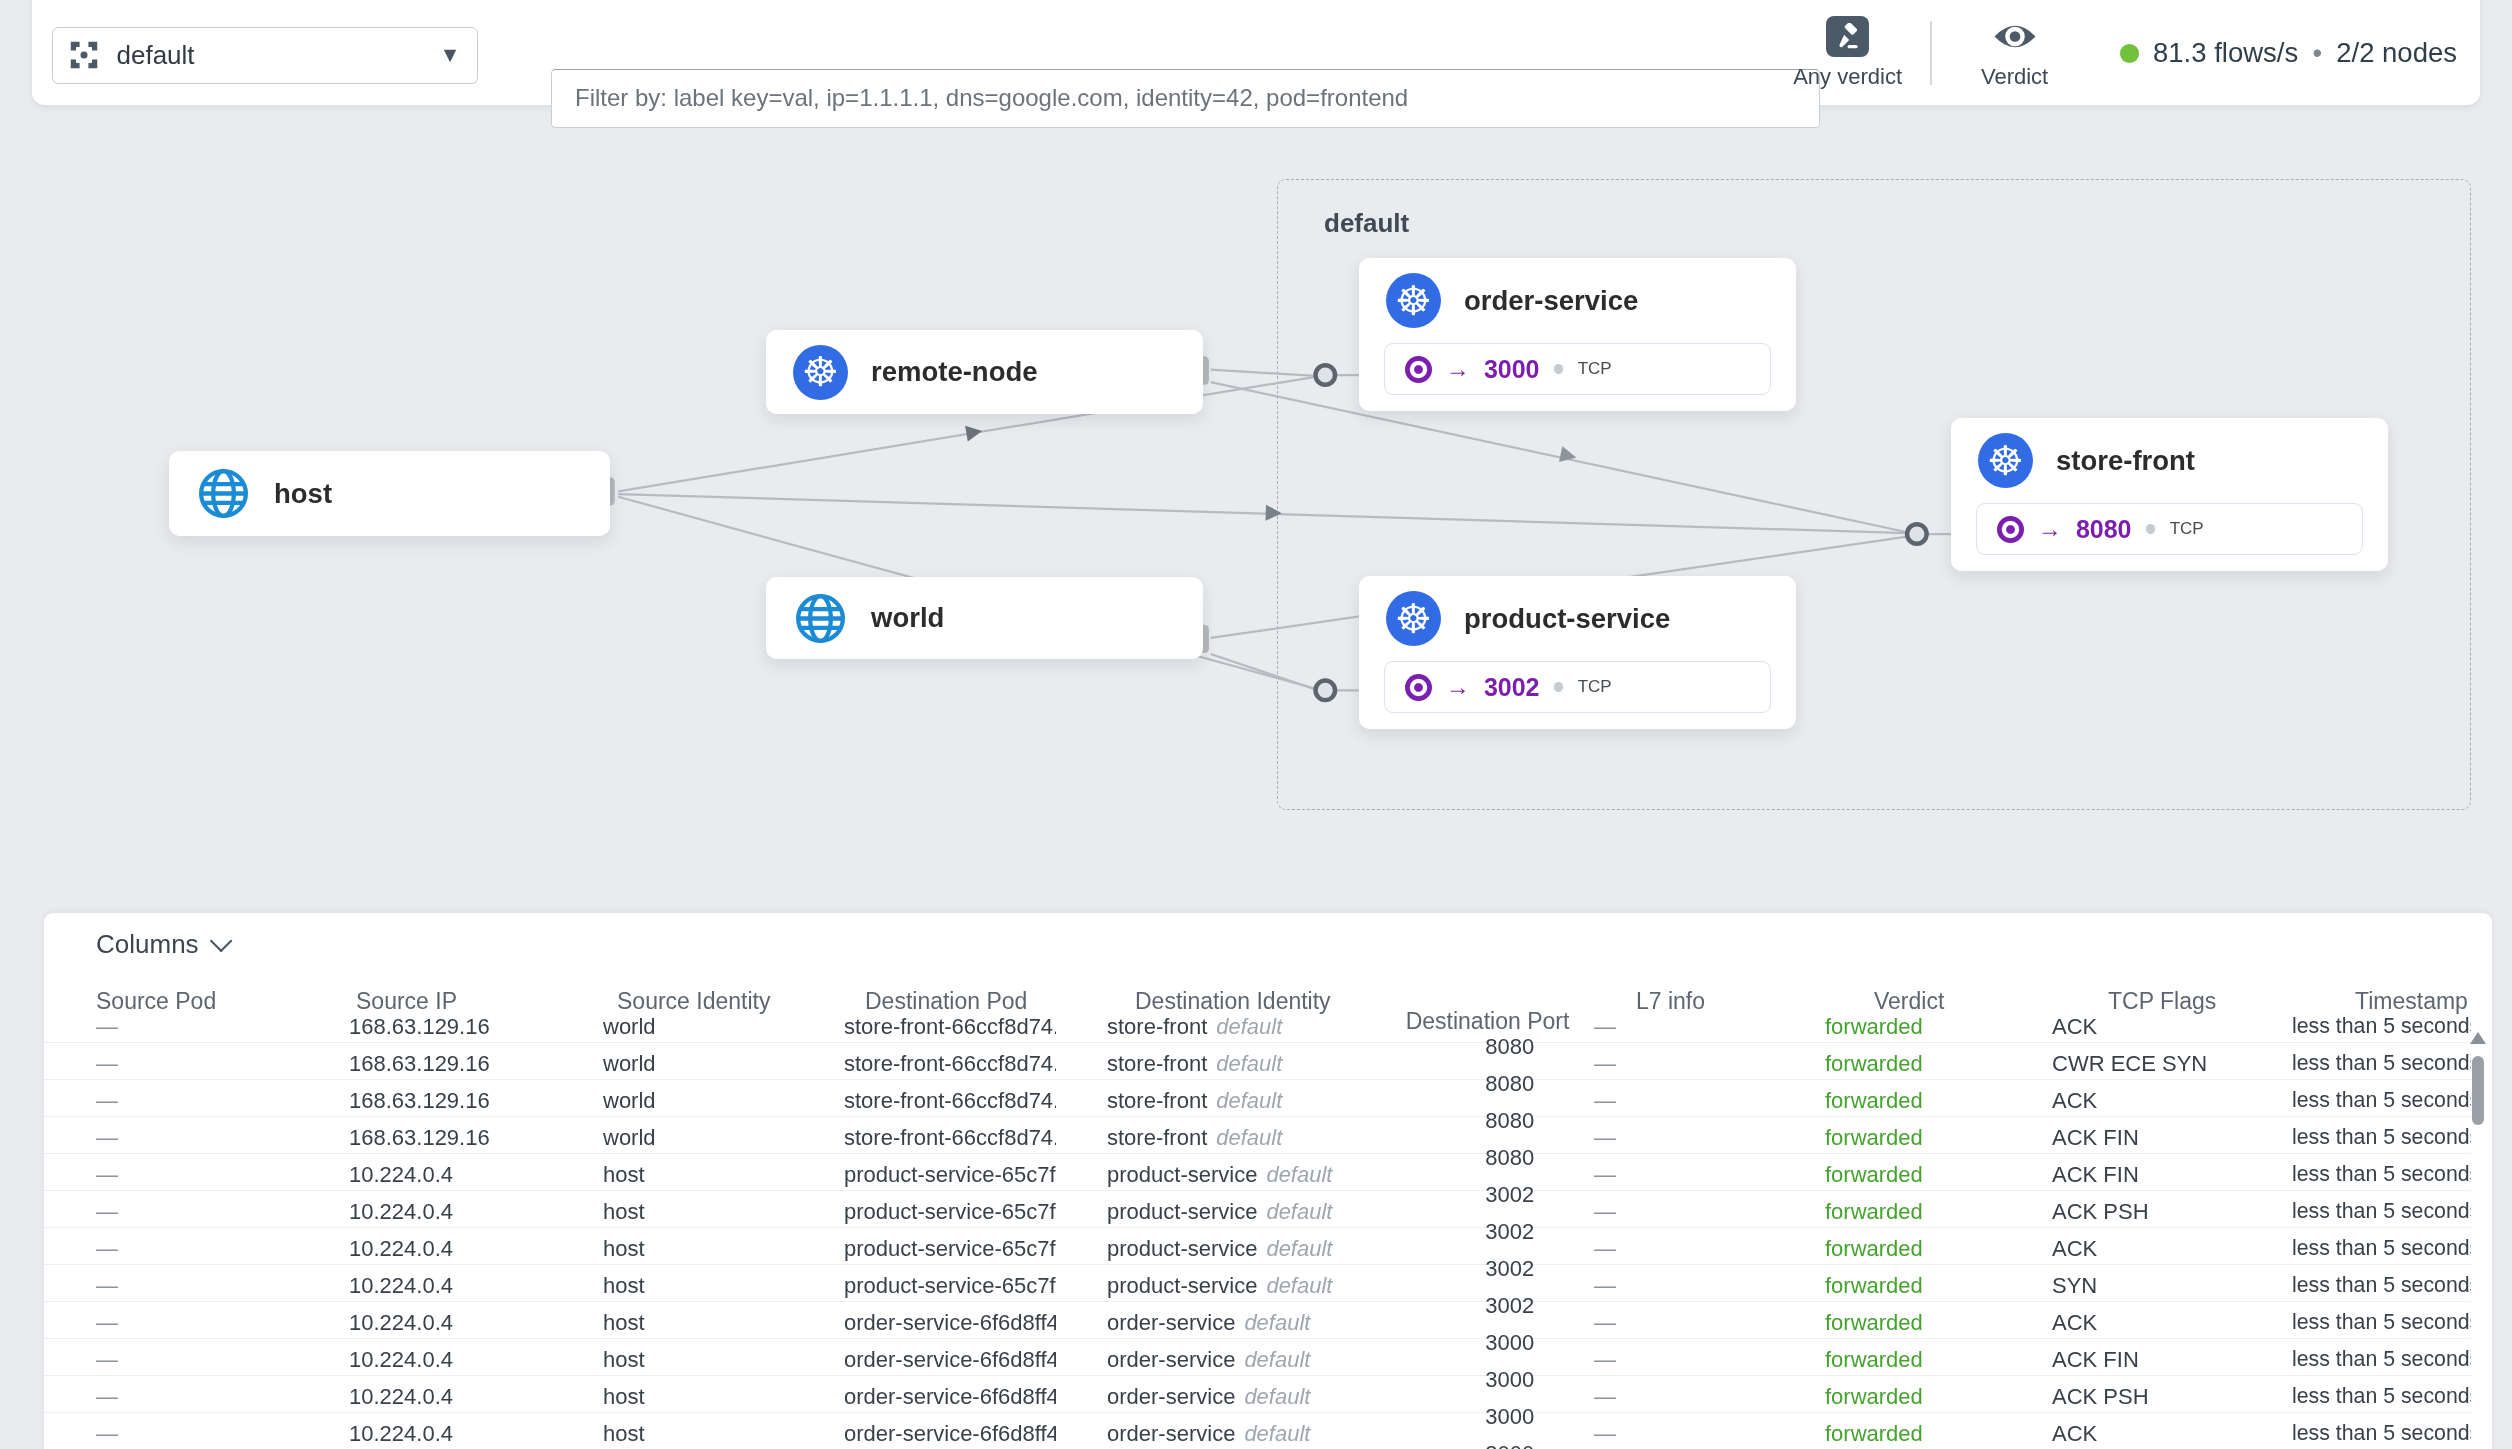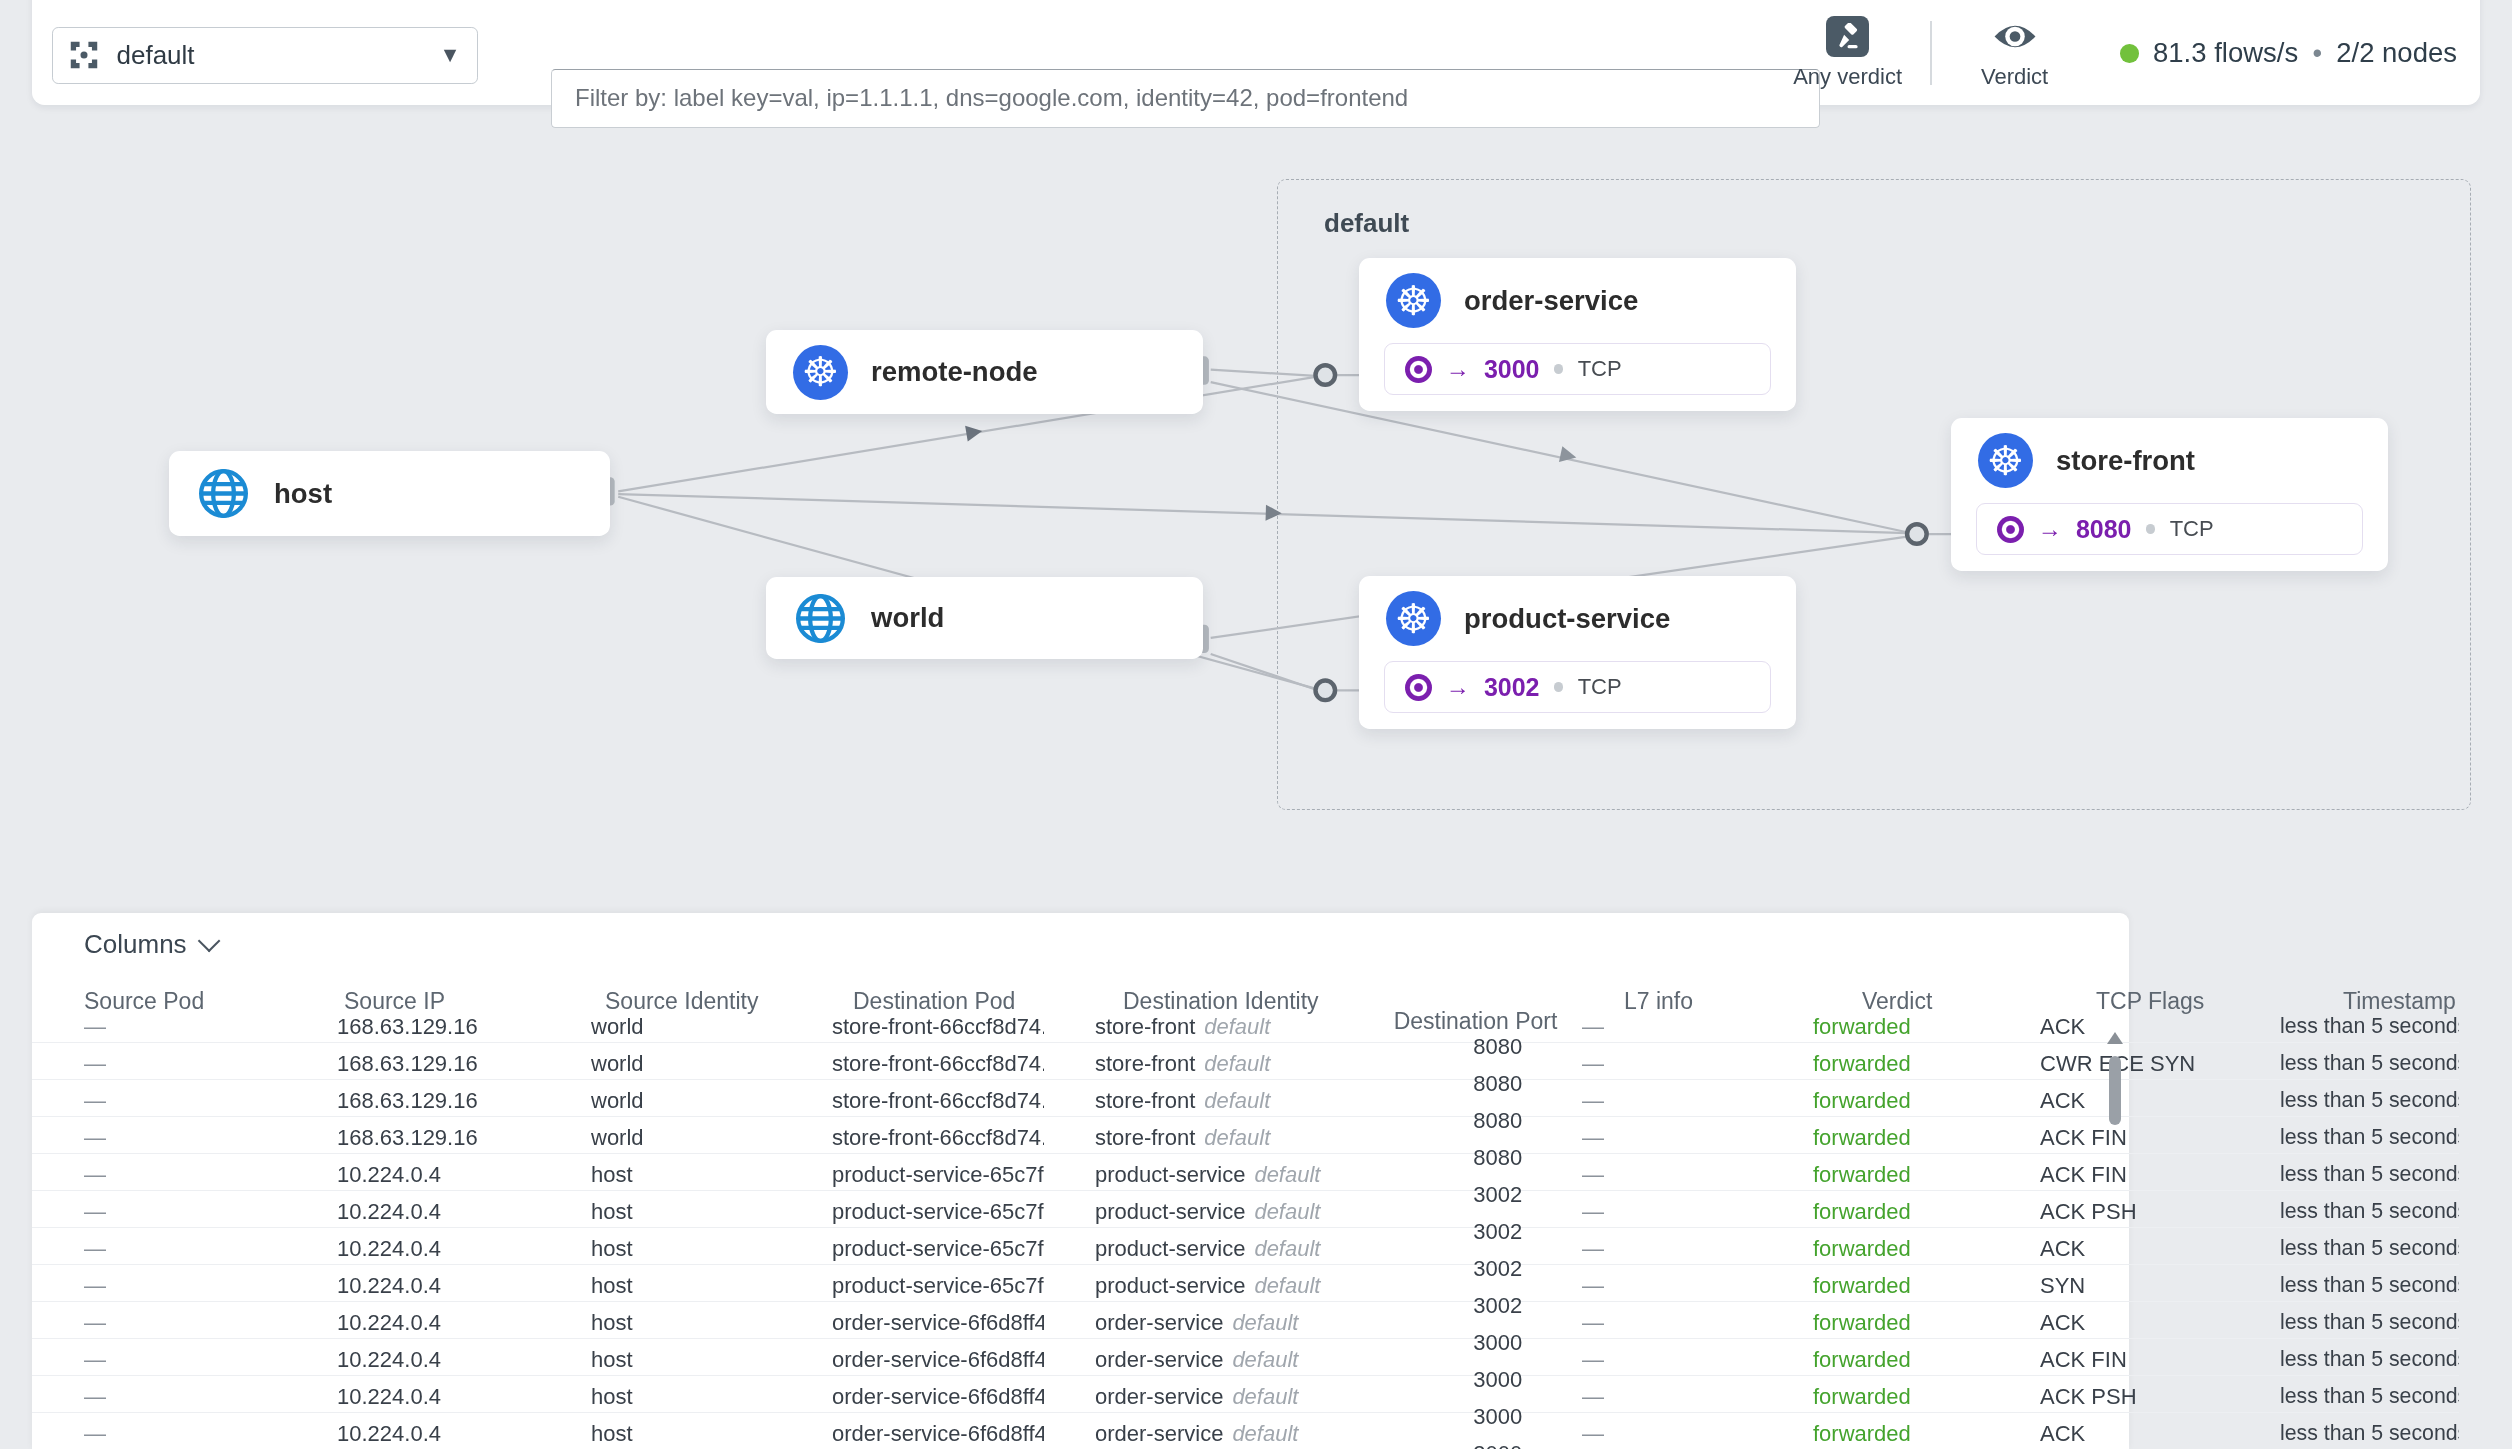--- a/index.html
+++ b/index.html
@@ -45,24 +45,24 @@
        font-family:"DejaVu Sans",sans-serif;}
   .globe{width:55px;height:55px;flex:0 0 auto;}
   .ctitle{font-size:27.5px;font-weight:bold;color:#2c2c2c;}
   .portrow{margin:14.2px 25px 0 25px;height:52px;border:1.8px solid #e4def0;border-radius:9px;
            display:flex;align-items:center;gap:14.2px;padding:0 19.5px;box-sizing:border-box;}
   .target{width:27px;height:27px;border-radius:50%;flex:0 0 auto;
      background:radial-gradient(circle,#7b1fae 0 20%,#fff 26% 42%,#7b1fae 48% 100%);}
   .parrow{color:#7b1fae;font-size:24px;font-weight:bold;}
   .pnum{color:#7b1fae;font-size:25px;font-weight:bold;}
   .pdot{width:9.8px;height:9.8px;border-radius:50%;background:#c7ccd1;}
-  .pproto{font-size:22px;color:#474c52;}
+  .pproto{font-size:17px;color:#474c52;}
 
   
-  .tpanel{position:absolute;left:32px;top:913px;width:2097px;height:537px;background:#fff;
+  .tpanel{position:absolute;left:44px;top:913px;width:2448px;height:537px;background:#fff;
           border-radius:9px 9px 0 0;box-shadow:0 -1.8px 7.1px rgba(0,0,0,.05);}
   .colsrow{display:flex;align-items:center;gap:14.2px;padding:16px 0 7.1px 52px;cursor:pointer;}
   .colslabel{font-size:26px;color:#3b4651;}
   .chev{width:14.2px;height:14.2px;border-right:2.7px solid #4a5560;border-bottom:2.7px solid #4a5560;
         transform:rotate(45deg);margin-top:-7.1px;}
   .grid{display:grid;grid-template-columns:253px 255px 240px 264px 311px 178px 187px 267px 253px 1fr;
         width:2427px;}
   .hrow{height:39px;align-items:center;gap:7px;}
   .hcell{font-size:23px;color:#5d6670;white-space:nowrap;}
   .rows{position:relative;}

